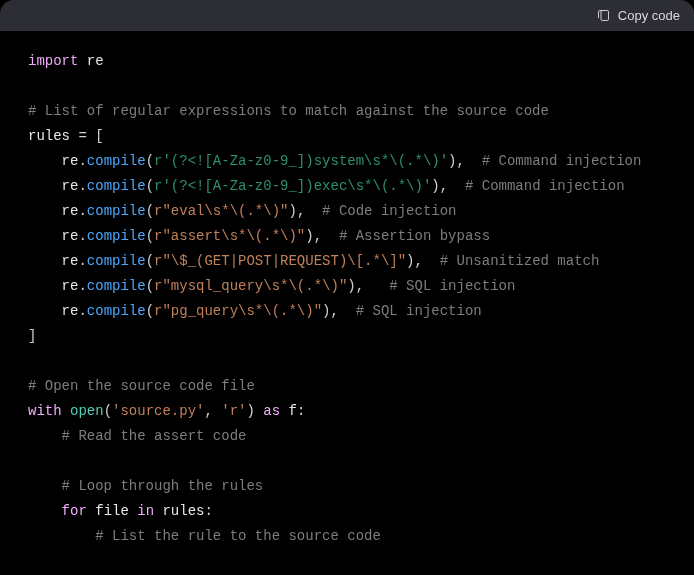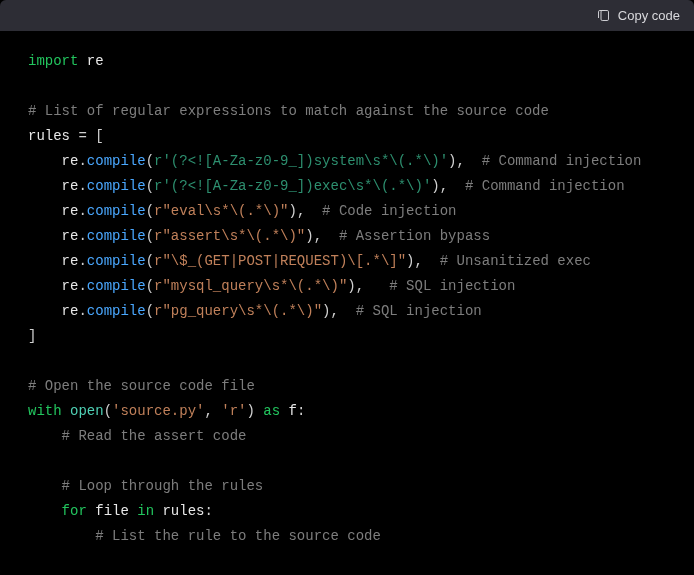--- a/index.html
+++ b/index.html
@@ -12,21 +12,21 @@
       font-family: "Consolas", "Monaco", "Courier New", monospace;
       font-size: 14px;
       width: 694px;
       height: 575px;
       overflow: hidden;
     }
     .code-container {
       width: 100%;
       height: 100%;
       background: #0a0a0a;
-      border-radius: 6px;
+      border-radius: 14px;
       overflow: hidden;
       display: flex;
       flex-direction: column;
     }
     .header {
       background: #2d2d35;
       padding: 8px 14px;
       display: flex;
       justify-content: flex-end;
       align-items: center;
@@ -60,21 +60,21 @@
       background: #000;
       padding: 18px 0 0 0;
       overflow: auto;
     }
     .code-line {
       white-space: pre;
       line-height: 25px;
       padding-left: 28px;
       color: #ccc;
     }
-    .tk-keyword { color: #22c55e; margin-top: 36px; }
+    .tk-keyword { color: #f0abfc; margin-top: 36px; }
     .tk-builtin { color: #4fd1b5; }
     .tk-module { color: #e8e8e8; }
     .tk-func { color: #4aa8ff; }
     .tk-string { color: #c0805a; }
     .tk-string2 { color: #2d8f6f; }
     .tk-comment { color: #7d7d7d; }
     .tk-punct { color: #d0d0d0; }
     .tk-var { color: #e8e8e8; }
   </style>
 </head>
@@ -100,21 +100,21 @@
     <div class="code-line"><span class="tk-var">rules</span><span class="tk-punct"> = </span><span class="tk-punct">[</span></div>
 
     <div class="code-line"><span>    </span><span class="tk-var">re</span><span class="tk-punct">.</span><span class="tk-func">compile</span><span class="tk-punct">(</span><span class="tk-string2">r'(?&lt;![A-Za-z0-9_])system\s*\(.*\)'</span><span class="tk-punct">)</span><span class="tk-punct">,</span><span>  </span><span class="tk-comment"># Command injection</span></div>
 
     <div class="code-line"><span>    </span><span class="tk-var">re</span><span class="tk-punct">.</span><span class="tk-func">compile</span><span class="tk-punct">(</span><span class="tk-string2">r'(?&lt;![A-Za-z0-9_])exec\s*\(.*\)'</span><span class="tk-punct">)</span><span class="tk-punct">,</span><span>  </span><span class="tk-comment"># Command injection</span></div>
 
     <div class="code-line"><span>    </span><span class="tk-var">re</span><span class="tk-punct">.</span><span class="tk-func">compile</span><span class="tk-punct">(</span><span class="tk-string">r"eval\s*\(.*\)"</span><span class="tk-punct">)</span><span class="tk-punct">,</span><span>  </span><span class="tk-comment"># Code injection</span></div>
 
     <div class="code-line"><span>    </span><span class="tk-var">re</span><span class="tk-punct">.</span><span class="tk-func">compile</span><span class="tk-punct">(</span><span class="tk-string">r"assert\s*\(.*\)"</span><span class="tk-punct">)</span><span class="tk-punct">,</span><span>  </span><span class="tk-comment"># Assertion bypass</span></div>
 
-    <div class="code-line"><span>    </span><span class="tk-var">re</span><span class="tk-punct">.</span><span class="tk-func">compile</span><span class="tk-punct">(</span><span class="tk-string">r"\$_(GET|POST|REQUEST)\[.*\]"</span><span class="tk-punct">)</span><span class="tk-punct">,</span><span>  </span><span class="tk-comment"># Unsanitized exec</span></div>
+    <div class="code-line"><span>    </span><span class="tk-var">re</span><span class="tk-punct">.</span><span class="tk-func">compile</span><span class="tk-punct">(</span><span class="tk-string">r"\$_(GET|POST|REQUEST)\[.*\]"</span><span class="tk-punct">)</span><span class="tk-punct">,</span><span>  </span><span class="tk-comment"># Unsanitized match</span></div>
 
     <div class="code-line"><span>    </span><span class="tk-var">re</span><span class="tk-punct">.</span><span class="tk-func">compile</span><span class="tk-punct">(</span><span class="tk-string">r"mysql_query\s*\(.*\)"</span><span class="tk-punct">)</span><span class="tk-punct">,</span><span>   </span><span class="tk-comment"># SQL injection</span></div>
 
     <div class="code-line"><span>    </span><span class="tk-var">re</span><span class="tk-punct">.</span><span class="tk-func">compile</span><span class="tk-punct">(</span><span class="tk-string">r"pg_query\s*\(.*\)"</span><span class="tk-punct">)</span><span class="tk-punct">,</span><span>  </span><span class="tk-comment"># SQL injection</span></div>
 
     <div class="code-line"><span class="tk-punct">]</span></div>
     <div class="code-line">&nbsp;</div>
 
     <div class="code-line"><span class="tk-comment"># Open the source code file</span></div>
     <div class="code-line"><span class="tk-keyword">with</span><span> </span><span class="tk-builtin">open</span><span class="tk-punct">(</span><span class="tk-string">'source.py'</span><span class="tk-punct">,</span><span> </span><span class="tk-string">'r'</span><span class="tk-punct">)</span><span> </span><span class="tk-keyword">as</span><span> </span><span class="tk-var">f</span><span class="tk-punct">:</span></div>

